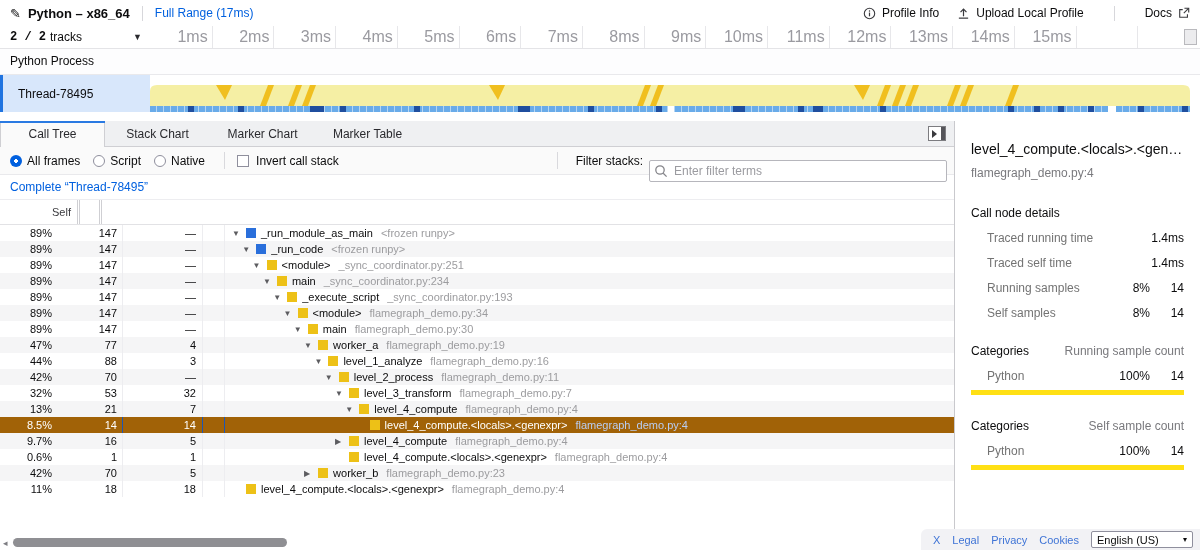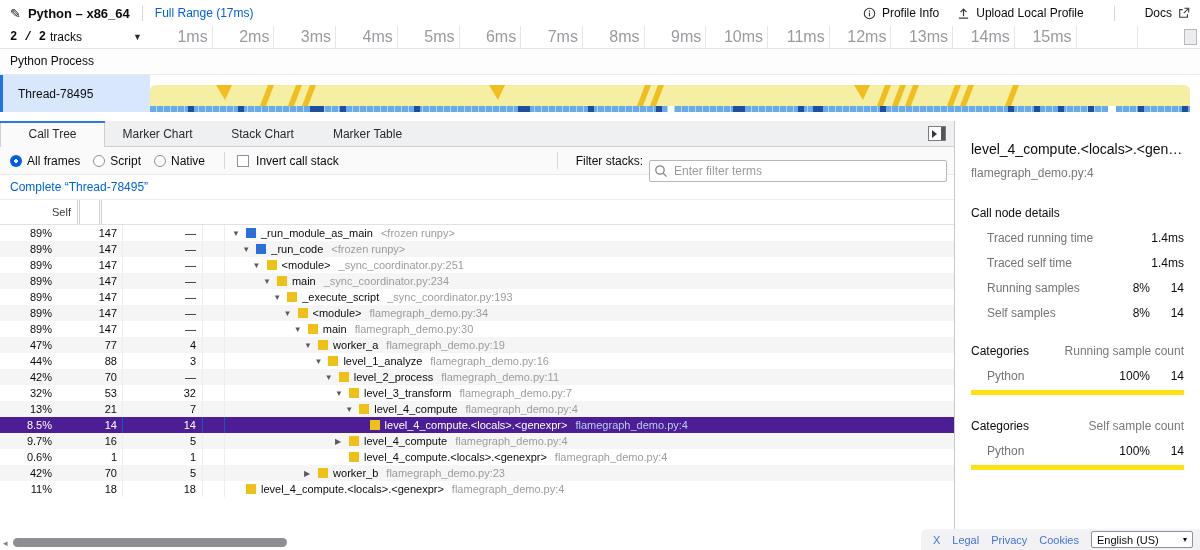--- a/index.html
+++ b/index.html
@@ -65,21 +65,21 @@
 
   .tree-header{height:24px;display:flex;align-items:stretch;font-size:11px;color:#3a3a3e;border-bottom:1px solid #e2e2e5;}
   .th{display:flex;align-items:center;justify-content:flex-end;box-sizing:border-box;border-right:3px double #cfcfd3;}
   .th-total{width:123px;padding-right:5px;}
   .th-self{width:80px;padding-right:6px;}
   .th-gap{width:22px;}
 
   .tree-rows{flex:1;font-size:11px;overflow:hidden;}
   .row{height:16px;display:flex;align-items:stretch;cursor:pointer;}
   .row.alt{background:#f5f5f6;}
-  .row.selrow{background:#4c1d95;color:#fff;}
+  .row.selrow{background:#a16207;color:#fff;}
   .cell{display:flex;align-items:center;box-sizing:border-box;border-right:1px solid #ededf0;}
   .c1{width:123px;}
   .c1 .pct{width:52px;text-align:right;}
   .c1 .cnt{flex:1;text-align:right;padding-right:5px;}
   .c2{width:80px;justify-content:flex-end;padding-right:6px;}
   .c3{width:22px;}
   .c4{flex:1;display:flex;align-items:center;border-right:none;overflow:hidden;}
   .tw{width:14px;flex-shrink:0;font-size:8px;color:#5c5c60;}
   .sq{width:10px;height:10px;flex-shrink:0;margin-right:5px;}
   .fname{white-space:nowrap;}
@@ -237,22 +237,22 @@
       </div>
   </div>
 </div>
 
 <div class="tl-spacer"></div>
 
 <div class="content">
   <div class="main">
     <div class="tabbar" id="tabbar">
         <div class="tab sel">Call Tree</div>
+        <div class="tab">Stack Chart</div>
         <div class="tab">Marker Chart</div>
-        <div class="tab">Stack Chart</div>
         <div class="tab">Marker Table</div>
         <span class="sb-toggle">
           <span class="tri"></span>
           <span class="bar"></span>
         </span>
       </div>
 
     <div class="settings">
       <span class="radio sel" id="r0"></span>
       <span class="rlabel">All frames</span>

